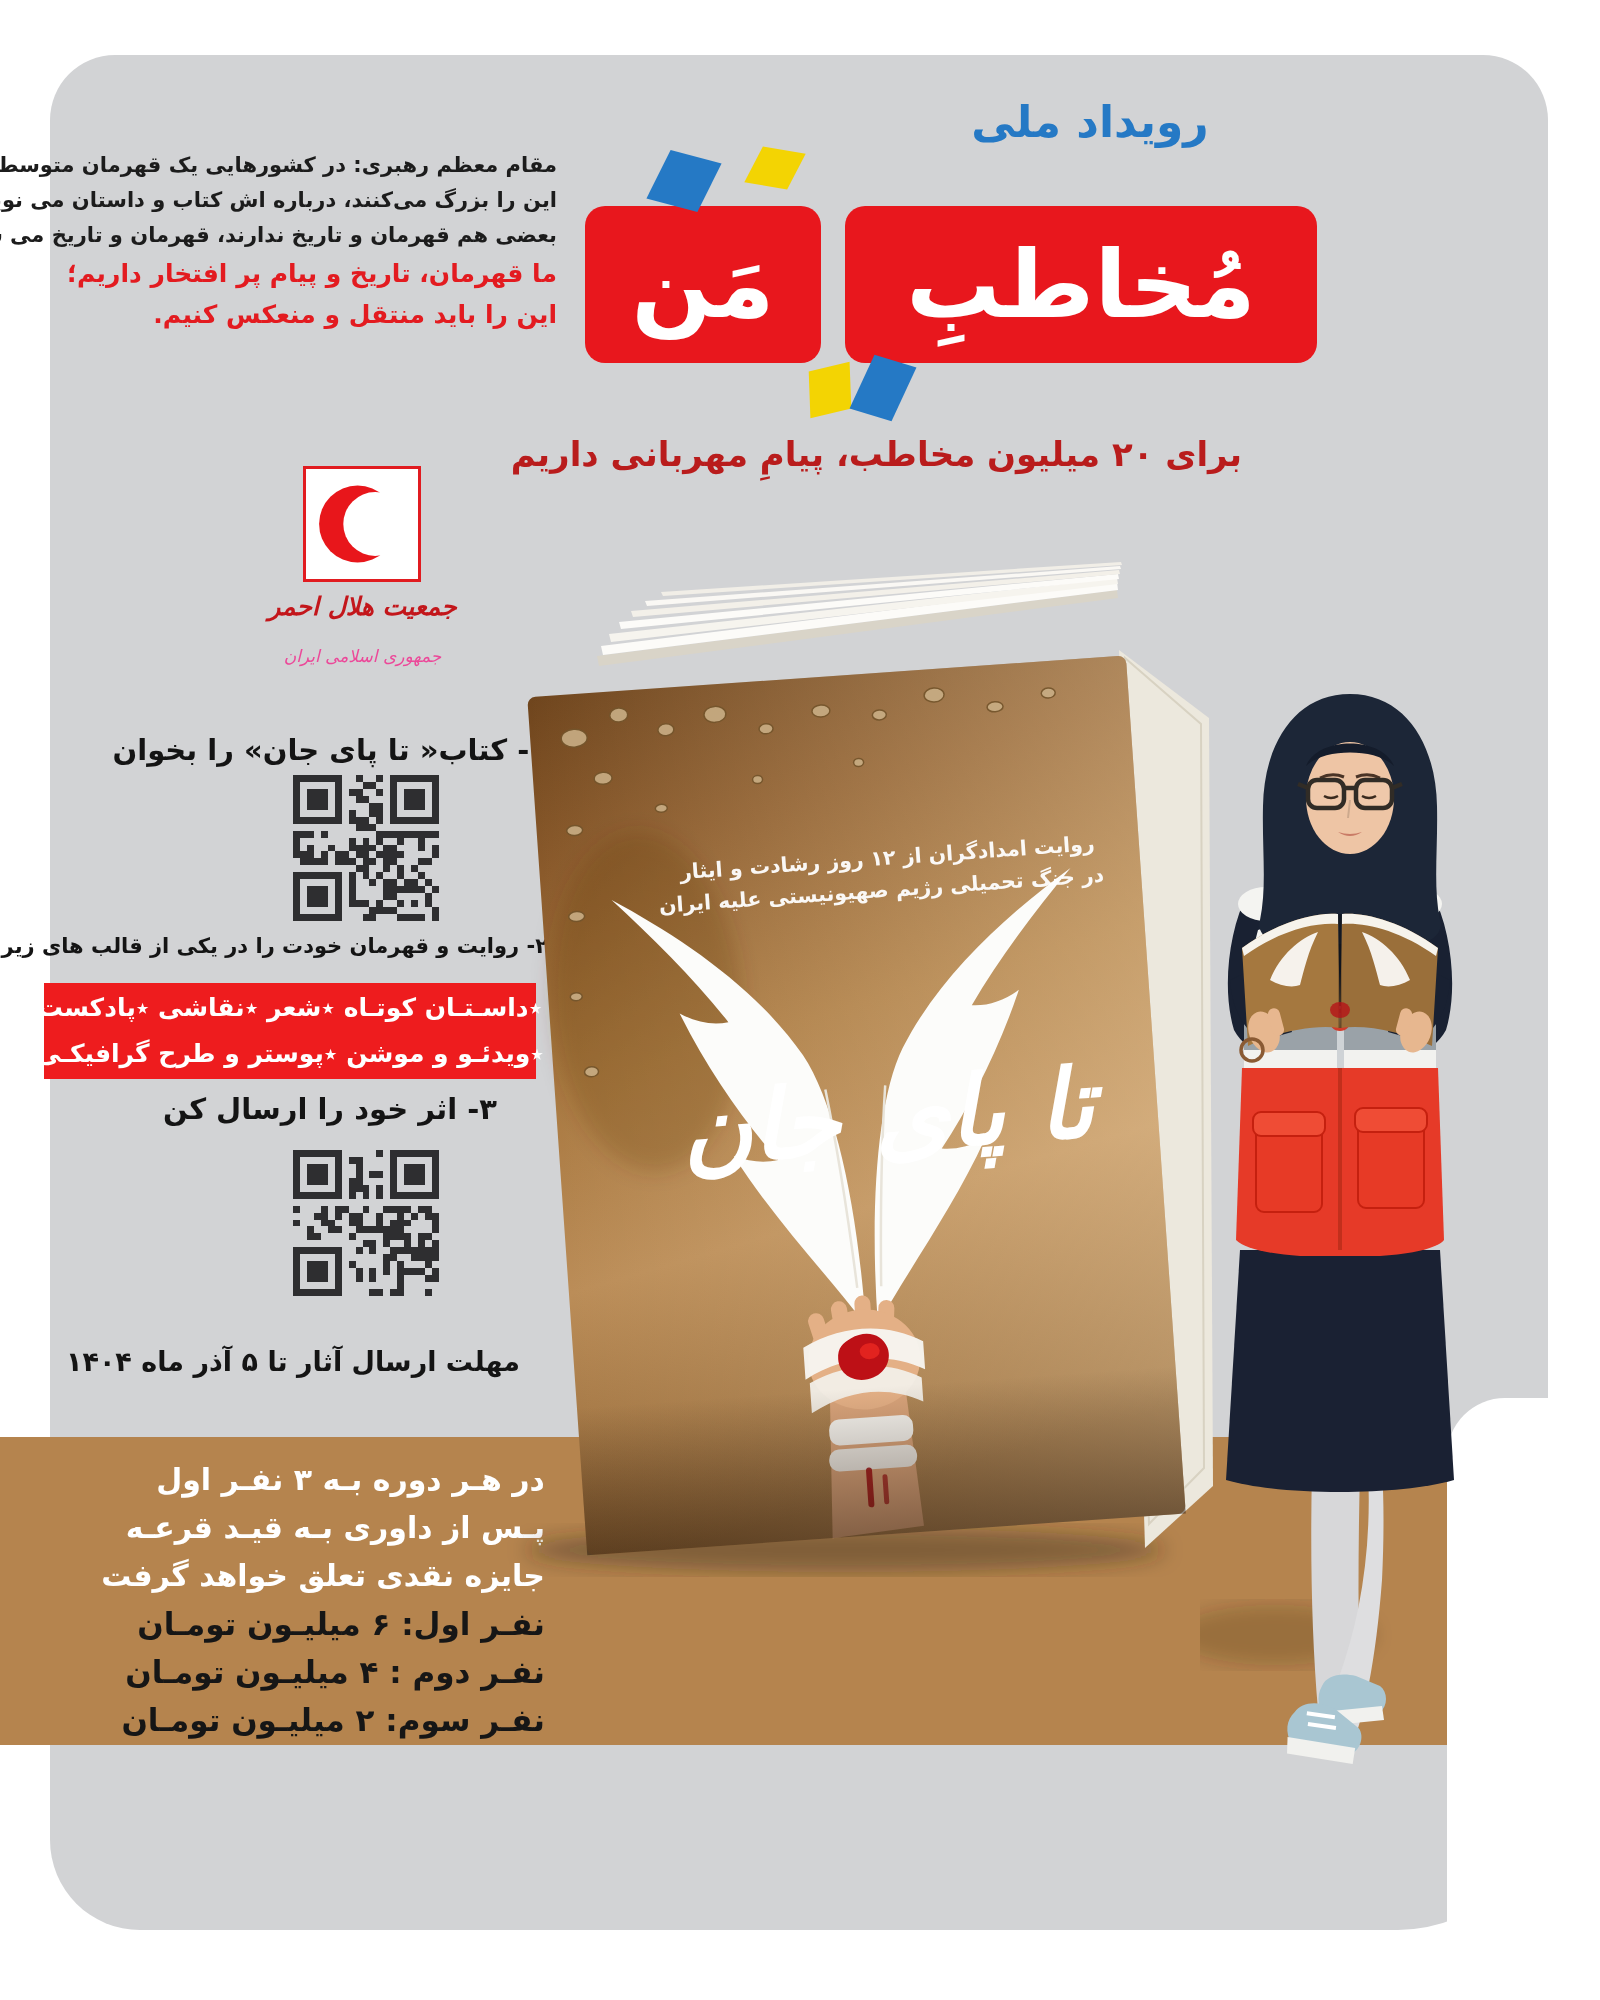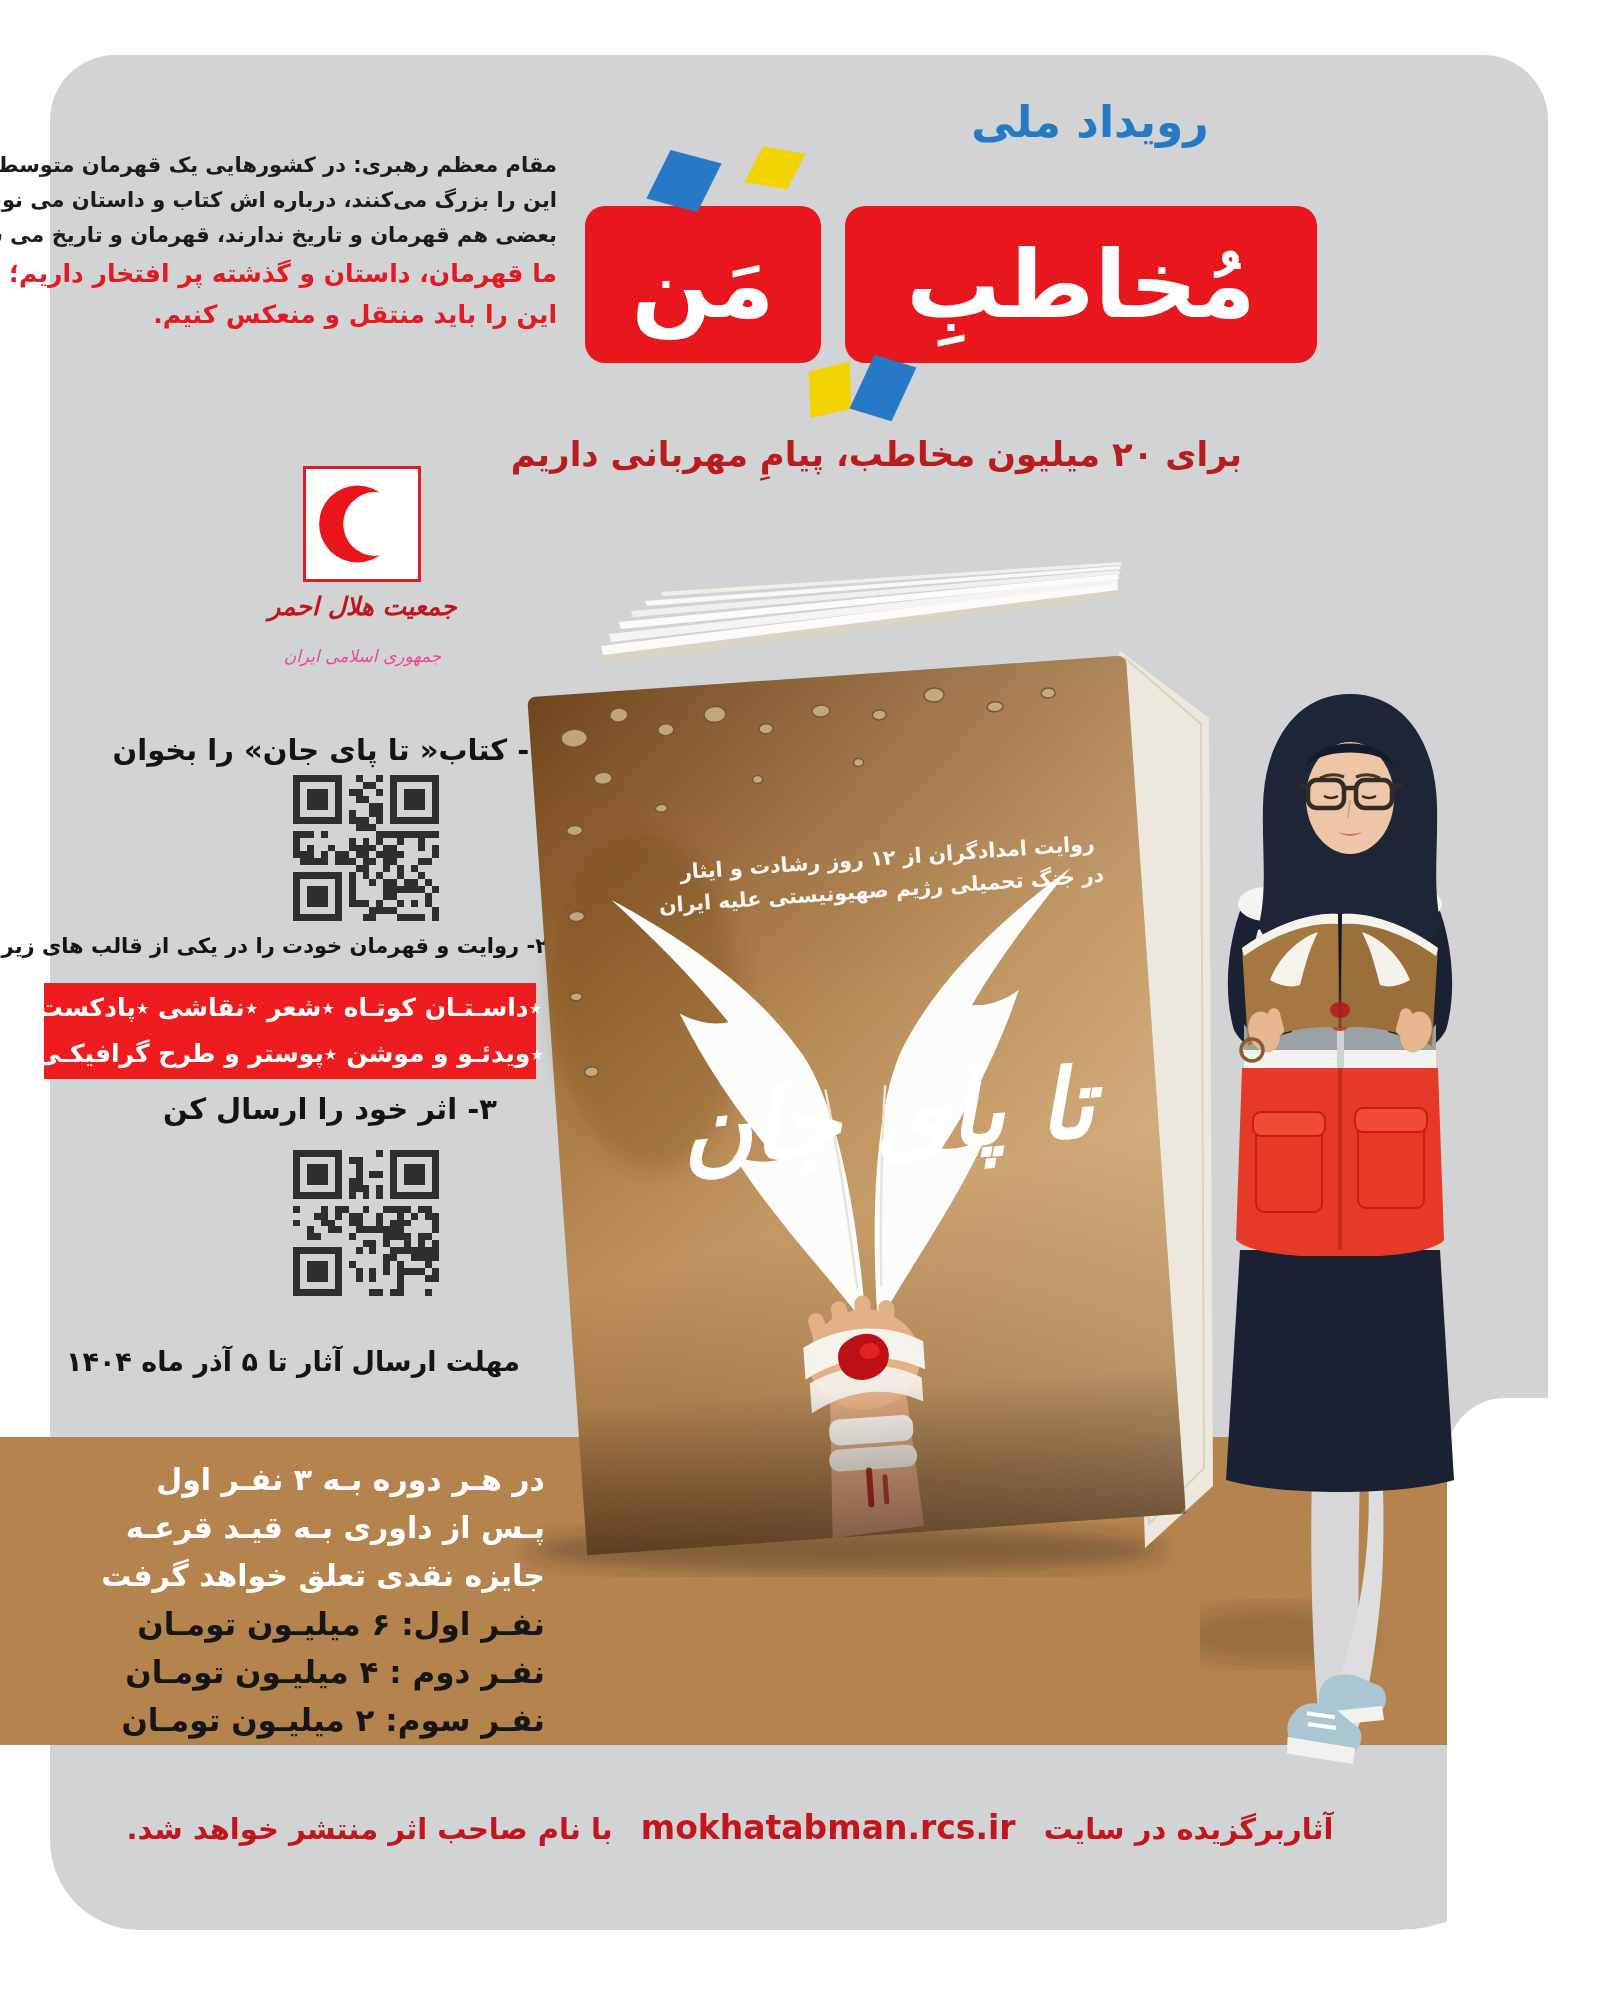--- a/index.html
+++ b/index.html
@@ -66,21 +66,21 @@
 <div class="poster">
 
   <div class="abs gray-bg"></div>
   <div class="abs brown-band"></div>
   <div class="abs white-corner"></div>
 
   <div class="abs quote" dir="rtl">
     <div class="q-black">مقام معظم رهبری: در کشورهایی یک قهرمان متوسطی دارند،</div>
     <div class="q-black">این را بزرگ می‌کنند، درباره اش کتاب و داستان می نویسند؛</div>
     <div class="q-black">بعضی هم قهرمان و تاریخ ندارند، قهرمان و تاریخ می سازند.</div>
-    <div class="q-red">ما قهرمان، داستان و گذشته پر افتخار داریم؛</div>
+    <div class="q-red">ما قهرمان، تاریخ و پیام پر افتخار داریم؛</div>
     <div class="q-red">این را باید منتقل و منعکس کنیم.</div>
   </div>
 
   <div class="abs event-label" dir="rtl">رویداد ملی</div>
   <div class="abs title-box title-right">
     <span dir="rtl">مُخاطبِ</span>
   </div>
   <div class="abs title-box title-left">
     <span dir="rtl">مَن</span>
   </div>
@@ -368,25 +368,20 @@
 
   <div class="abs prizes" dir="rtl">
     <div class="p-intro">در هـر دوره بـه ۳ نفـر اول</div>
     <div class="p-intro">پـس از داوری بـه قیـد قرعـه</div>
     <div class="p-intro">جایزه نقدی تعلق خواهد گرفت</div>
     <div class="p-item">نفـر اول: ۶ میلیـون تومـان</div>
     <div class="p-item">نفـر دوم : ۴ میلیـون تومـان</div>
     <div class="p-item">نفـر سوم: ۲ میلیـون تومـان</div>
   </div>
 
-  <div class="abs footer" dir="rtl">
-    <span>آثاربرگزیده در سایت</span>
-    <span class="f-site">mokhatabman.rcs.ir</span>
-    <span>با نام صاحب اثر منتشر خواهد شد.</span>
-  </div>
 
   <div class="abs book">
     <svg viewBox="0 0 740 1060" width="740" height="1060">
       <defs>
         <linearGradient id="soil" x1="0" y1="0" x2="0.15" y2="1">
           <stop offset="0" stop-color="#6f451d"></stop>
             <stop offset="0.2" stop-color="#8a5a2b"></stop>
           <stop offset="0.45" stop-color="#a97941"></stop>
             <stop offset="0.68" stop-color="#bb8d58"></stop>
           <stop offset="1" stop-color="#8f6434"></stop>

